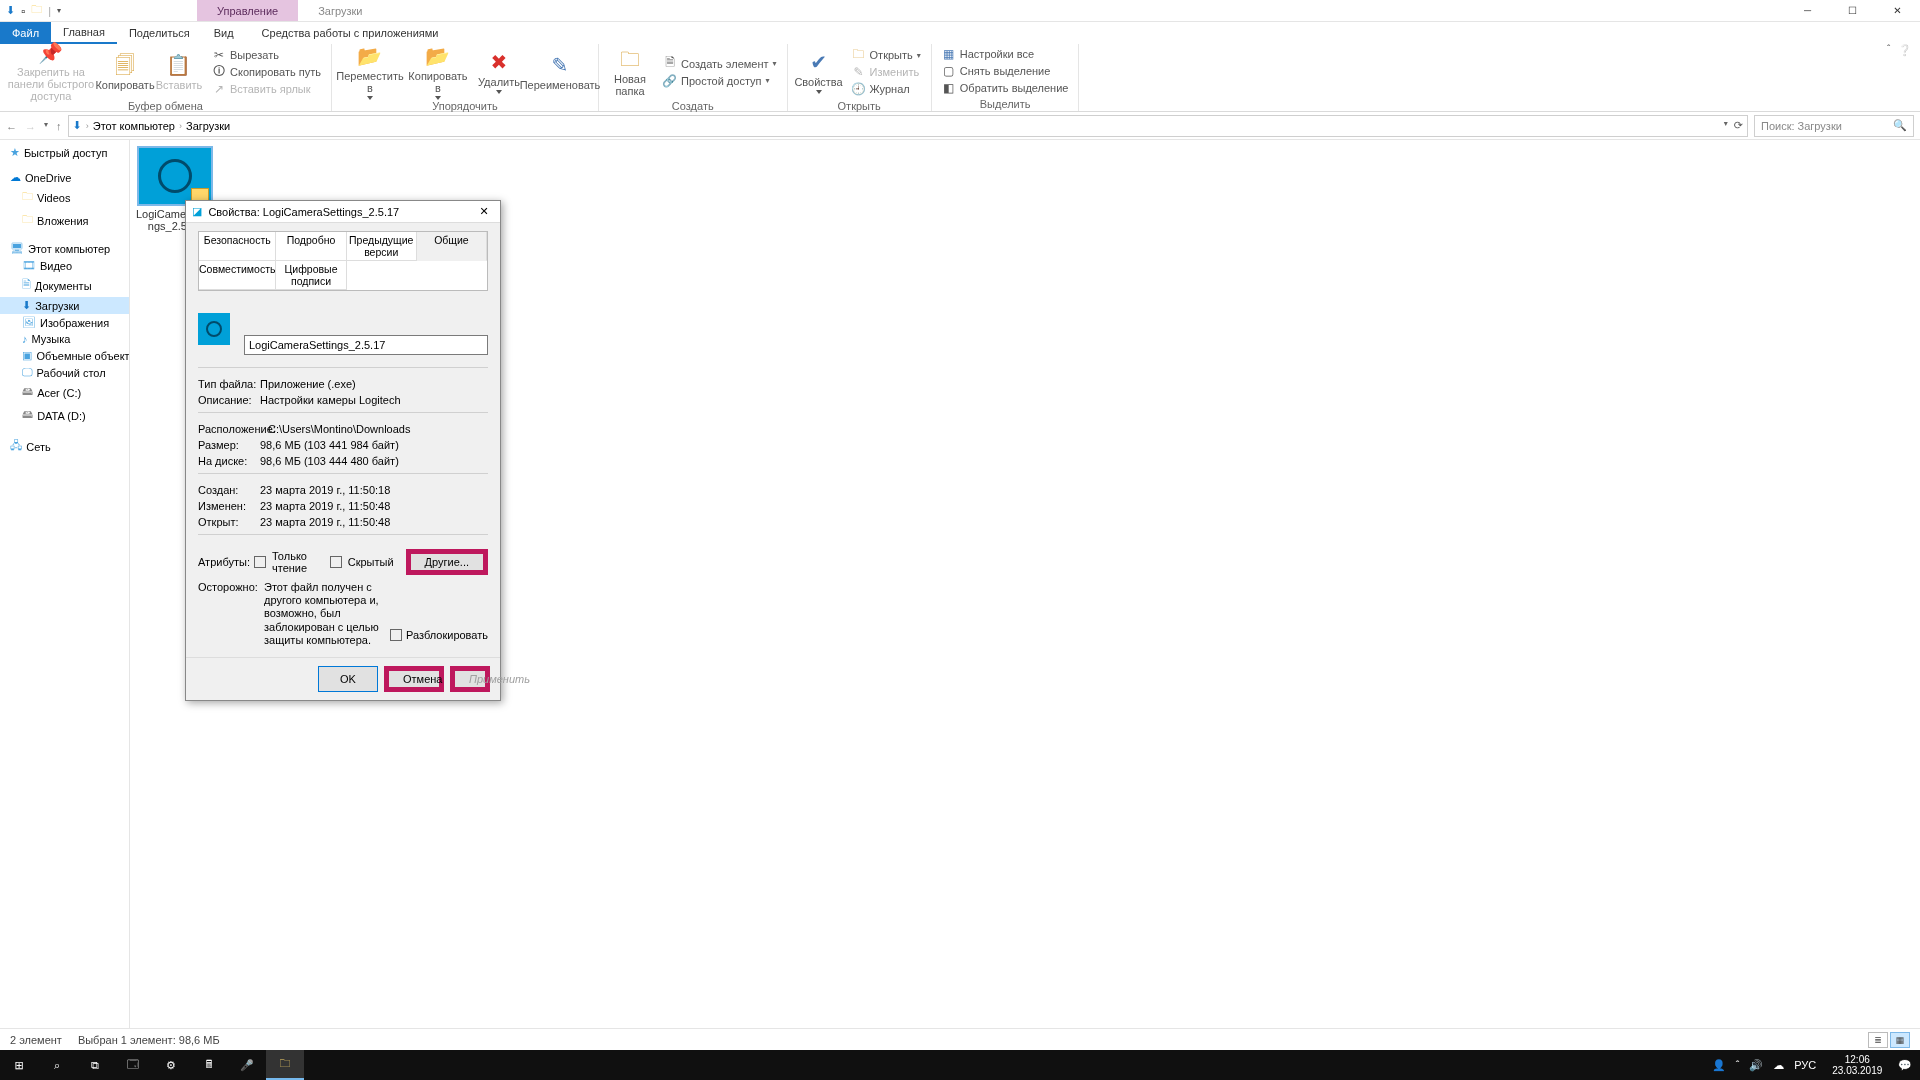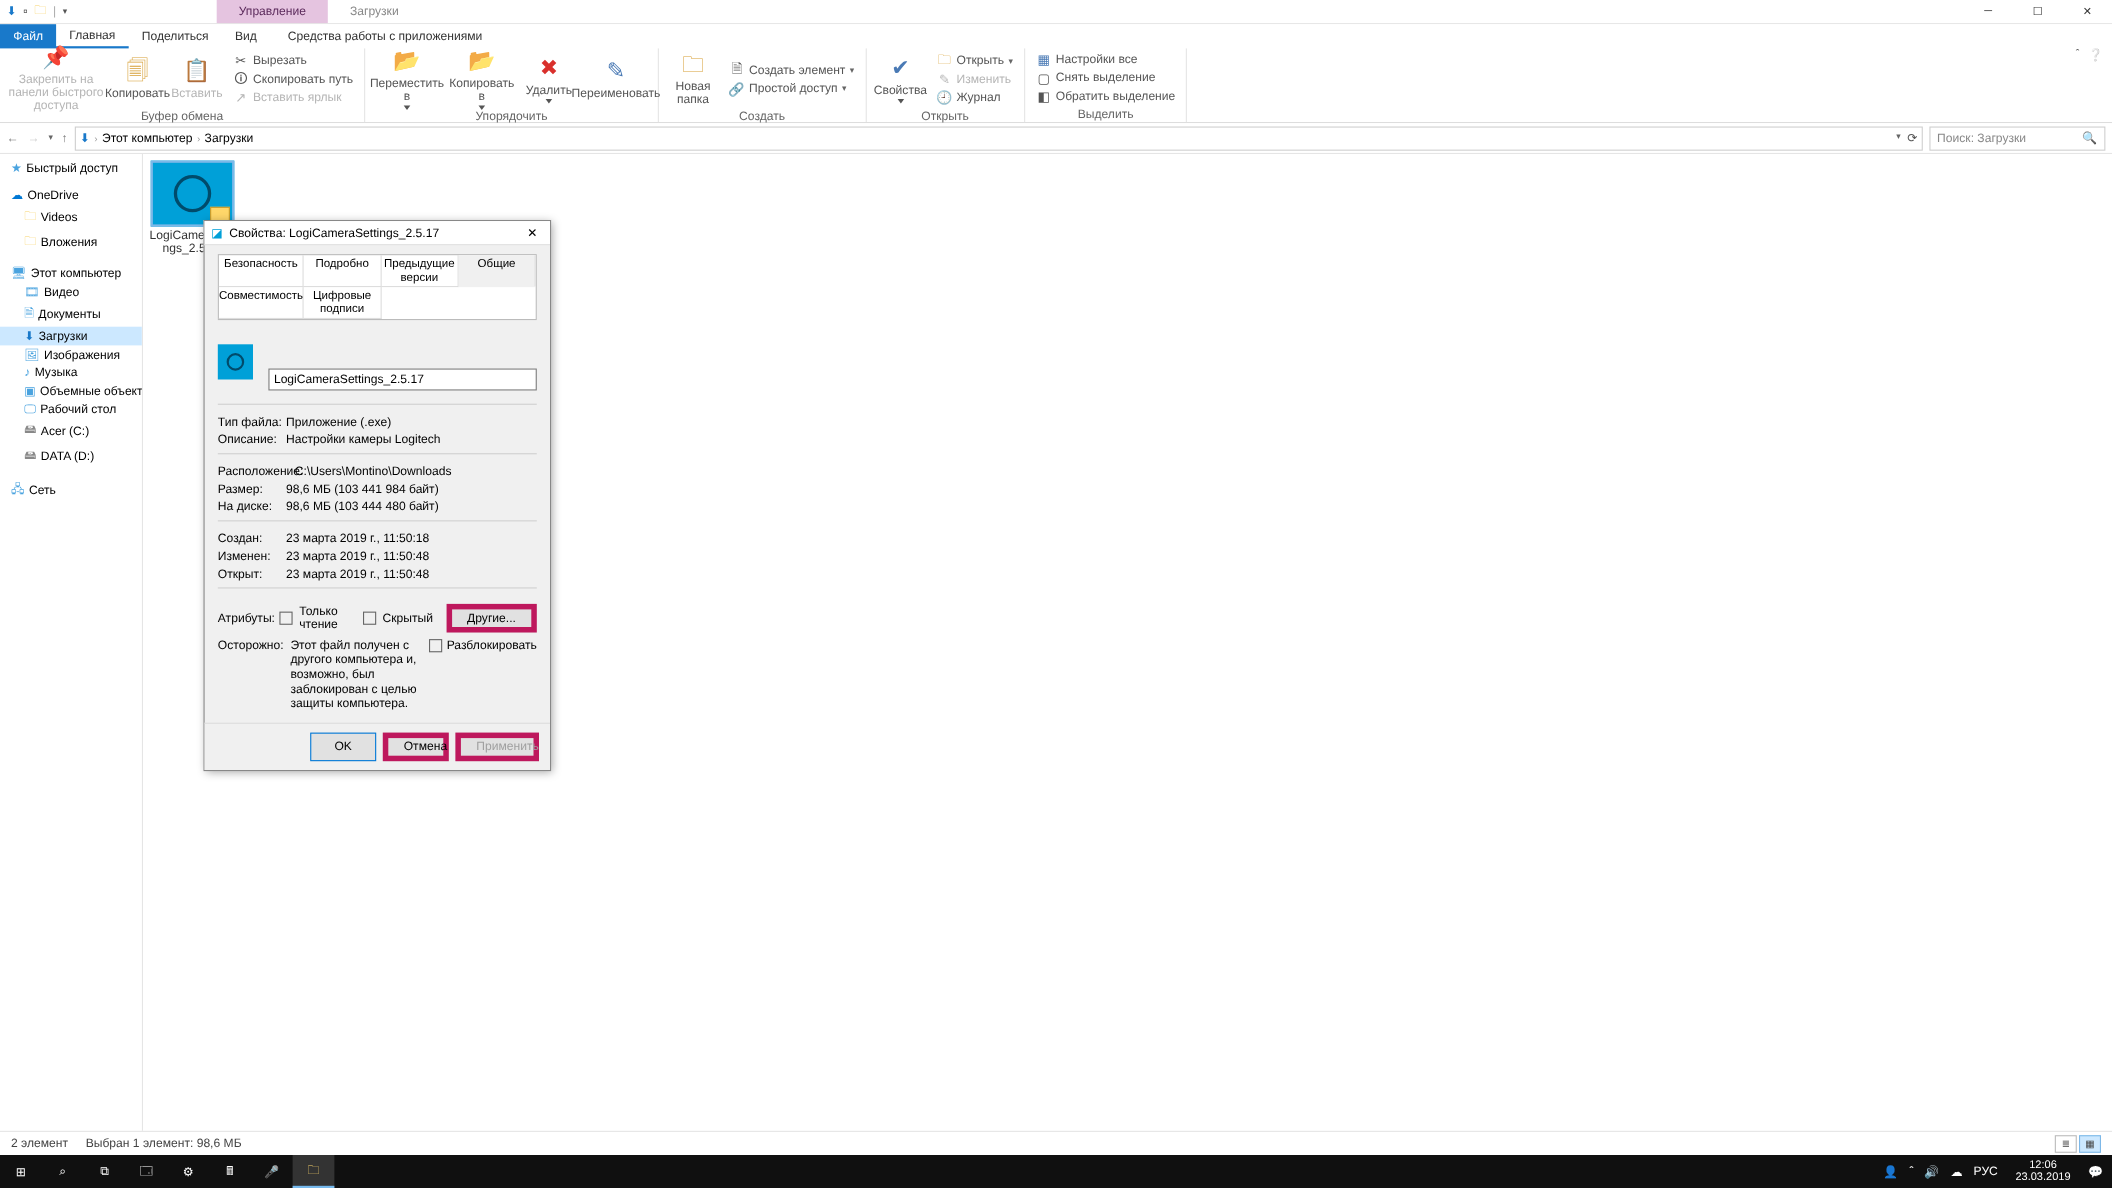--- a/index.html
+++ b/index.html
@@ -466,26 +466,26 @@
         <span style="width:8px;"></span>
         <span class="chk"></span>
         <span>Скрытый</span>
         <span style="flex:1;"></span>
         <button class="btn">Другие...</button>
       </div>
 
       <div class="props-warn">
         <div class="props-label" style="width:60px;">Осторожно:</div>
         <div class="txt">Этот файл получен с другого компьютера и, возможно, был заблокирован с целью защиты компьютера.</div>
-        <div style="display:flex;align-items:flex-start;gap:4px;">
+        <div style="display:flex;align-items:flex-start;gap:4px;margin-top:48px;">
           <span class="chk"></span>
           <span>Разблокировать</span>
         </div>
       </div>
     </div>
     <div class="props-buttons">
       <button class="btn default" style="width:60px;">OK</button>
       <button class="btn" style="width:60px;">Отмена</button>
-      <button class="btn disabled" style="width:76px;">Применить</button>
+      <button class="btn disabled" style="width:40px;font-style:italic;">Применить</button>
     </div>
   </div>
 
 </div>
 
 </body></html>

